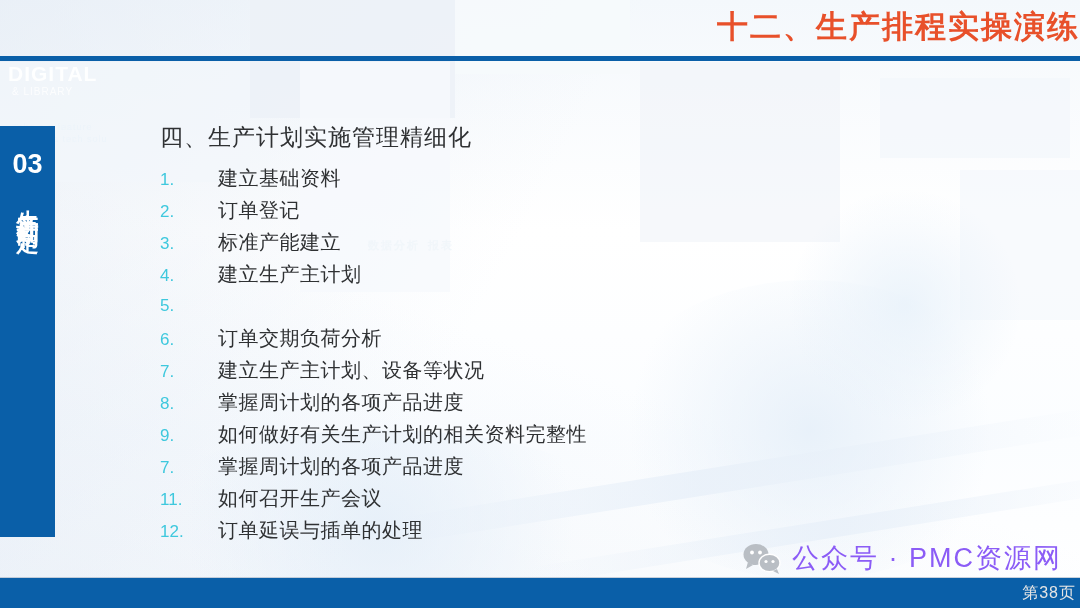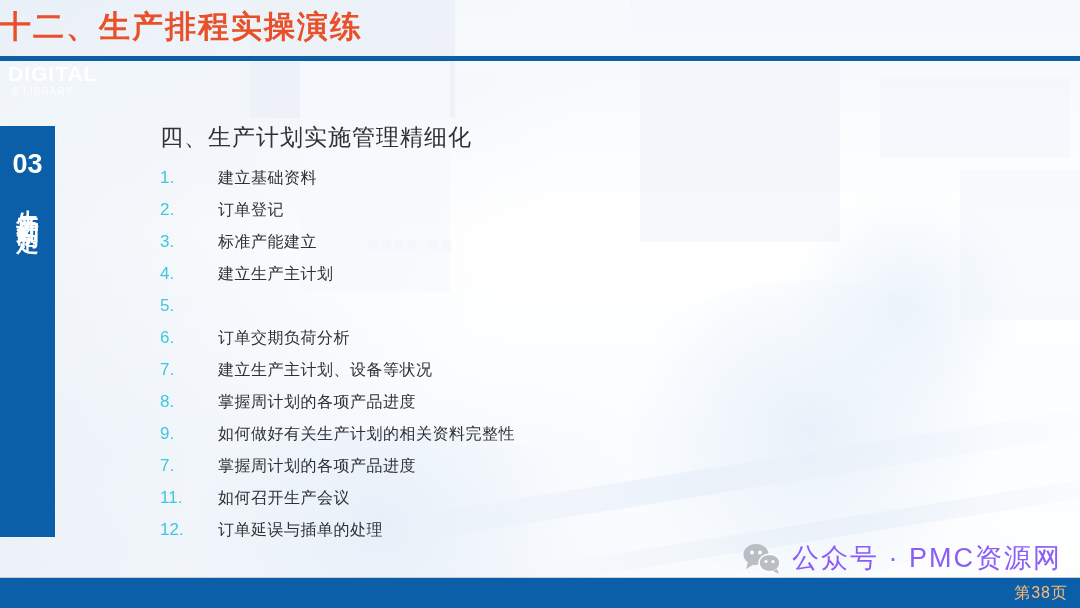--- a/index.html
+++ b/index.html
@@ -70,21 +70,21 @@
   .bg-g4 { left: 12px; top: 134px; font-size: 9px;  font-weight: normal; color: rgba(236,243,250,0.95); }
   .bg-g5 { left: 368px; top: 238px; font-size: 11px; color: rgba(240,245,250,0.9); letter-spacing: 2px;}
   .bg-g6 { left: 428px; top: 238px; font-size: 11px; color: rgba(240,245,250,0.9); letter-spacing: 2px;}
 
   
   .header-title {
     position: absolute;
     left: 0;
     right: 0;
     top: 6px;
-    text-align: left;
+    text-align: right;
     font-size: 31px;
     font-weight: bold;
     color: #e8502a;
     letter-spacing: 2px;
     line-height: 42px;
     white-space: nowrap;
   }
   .header-rule {
     position: absolute;
     left: 0;
@@ -150,21 +150,21 @@
     height: 32px;
   }
   .item-num {
     width: 58px;
     flex: 0 0 58px;
     font-size: 17px;
     color: #3ec8dd;
     line-height: 32px;
   }
   .item-text {
-    font-size: 16px;
+    font-size: 20px;
     color: #2f3133;
     line-height: 32px;
     letter-spacing: 0.5px;
     white-space: nowrap;
   }
 
   
   .watermark {
     position: absolute;
     right: 18px;
@@ -193,23 +193,23 @@
   .footer-bar-hairline {
     position: absolute;
     left: 0;
     bottom: 30px;
     width: 1080px;
     height: 1px;
     background: rgba(150,165,185,0.5);
   }
   .page-number {
     position: absolute;
-    right: 12px;
+    right: 4px;
     bottom: 4px;
-    color: #fdba74;
+    color: #e5e5e5;
     font-size: 16px;
     letter-spacing: 1px;
     line-height: 22px;
   }
 </style>
 </head>
 <body>
 
 <div id="slide">
 

